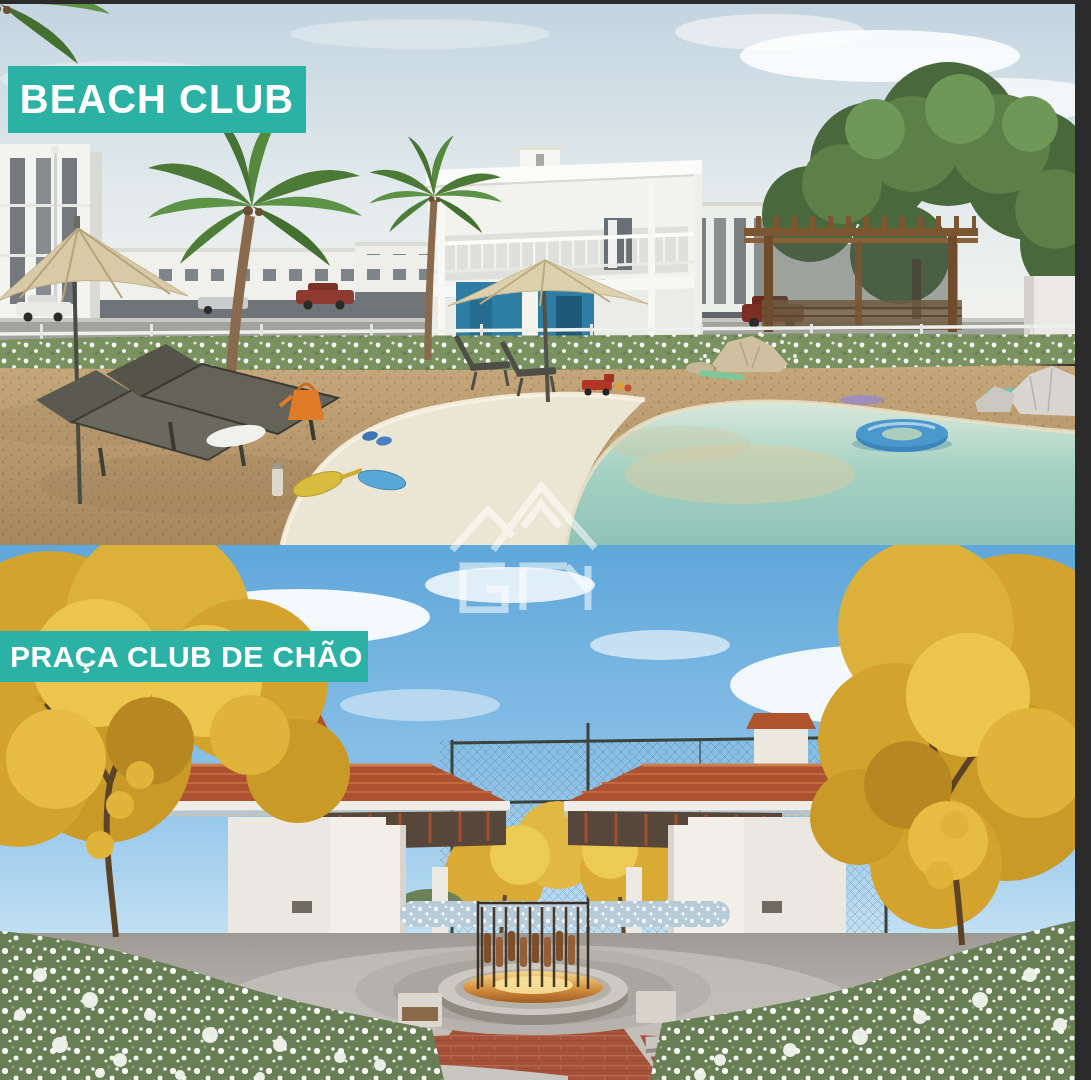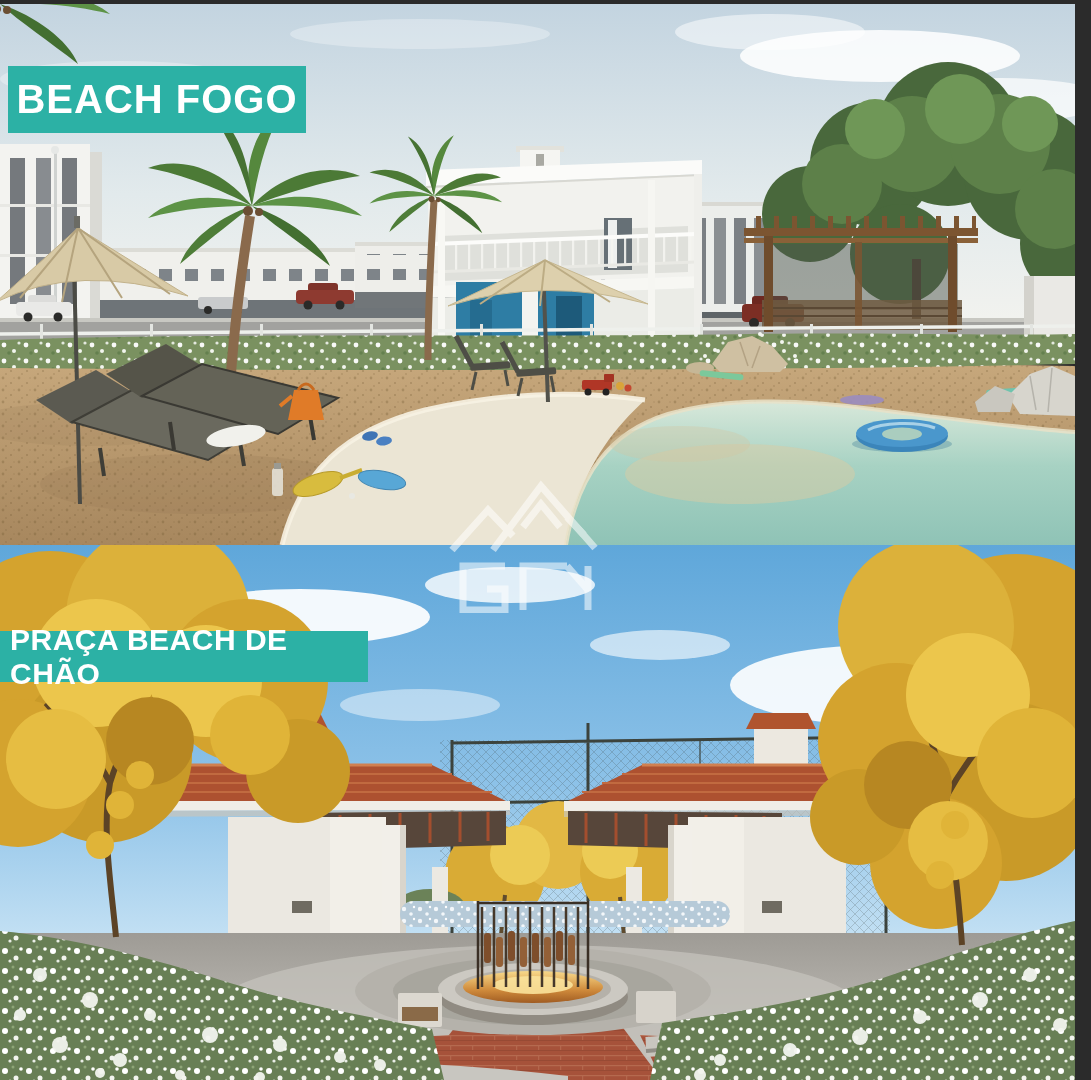--- a/index.html
+++ b/index.html
@@ -563,24 +563,24 @@
             <circle cx="700" cy="530" r="6"></circle>
           <circle cx="100" cy="528" r="5"></circle>
             <circle cx="180" cy="530" r="5"></circle>
             <circle cx="260" cy="532" r="5"></circle>
         </g>
       </g>
     </svg>
   </div>
 
   <div class="banner banner-beach">
-    <span>BEACH FOGO</span>
+    <span>BEACH CLUB</span>
   </div>
   <div class="banner banner-praca">
-    <span>PRAÇA BEACH DE CHÃO</span>
+    <span>PRAÇA CLUB DE CHÃO</span>
   </div>
 
   <div class="watermark">
     <svg viewBox="0 0 176 138" width="176" height="138">
       <g fill="none" stroke="var(--watermark-color,#ffffff)" stroke-width="7">
         <path d="M5,75 L41,35 L66,61"></path>
         <path d="M46,75 L94,11 L148,73"></path>
         <path d="M76,52 L94,29 L113,52"></path>
         <path d="M120,42 L137,60"></path>
         <path d="M58,91 H16 V135 H58 V114 H40"></path>

